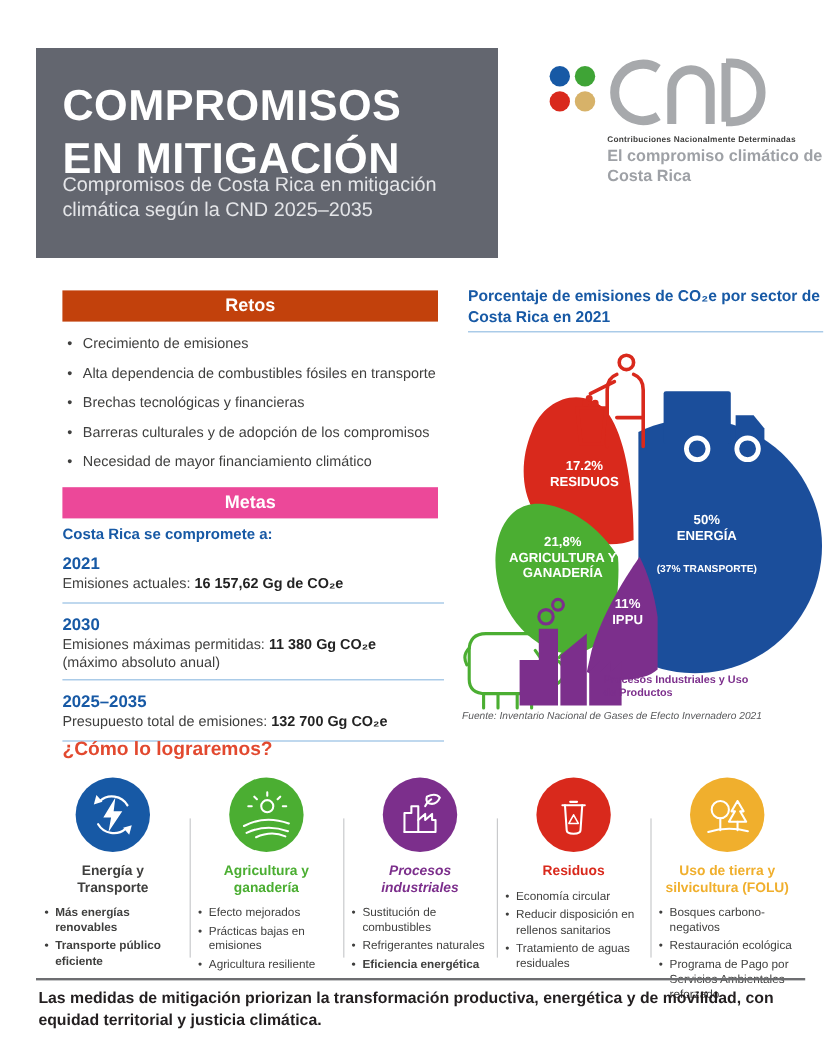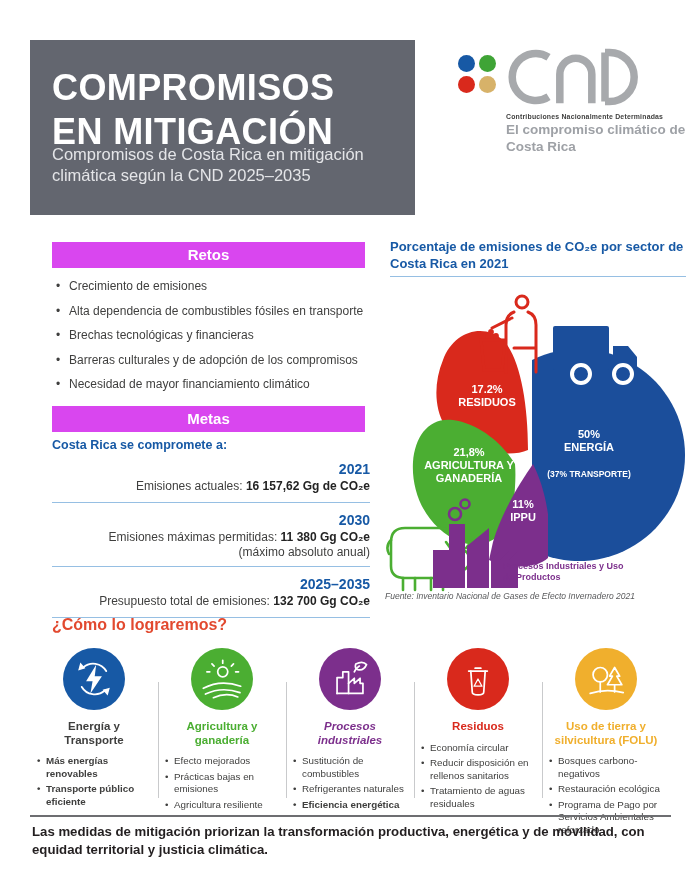--- a/index.html
+++ b/index.html
@@ -24,21 +24,21 @@
   .bar-metas { left:52px; top:406px; }
 
   
   .retos-list { position:absolute; left:54px; top:279px; width:322px; list-style:none; }
   .retos-list li { position:relative; padding-left:15px; font-size:12px; color:#3F3F3E; line-height:1.3; margin-bottom:9px; }
   .retos-list li::before { content:"•"; position:absolute; left:2px; color:#3F3F3E; }
 
   
   .metas-intro { position:absolute; left:52px; top:438px; font-size:12.5px; font-weight:700; color:#1759A5; }
   .metas-items { position:absolute; left:52px; top:461px; width:318px; }
-  .meta-item { border-bottom:1px solid #96BFE3; padding-bottom:7px; margin-bottom:9px;text-align:right; }
+  .meta-item { border-bottom:1px solid #96BFE3; padding-bottom:7px; margin-bottom:9px; }
   .meta-period { font-size:14px; font-weight:700; color:#1759A5; margin-bottom:2px; }
   .meta-line { font-size:12px; color:#3F3F3E; line-height:1.3; }
   .meta-line b { color:#232323; }
   .meta-note { font-size:12px; color:#3F3F3E; }
 
   
   .chart-title { position:absolute; left:390px; top:239px; width:296px; font-size:13px; font-weight:700; color:#1759A5; line-height:1.3; }
   .chart-rule { position:absolute; left:390px; top:276px; width:296px; height:1px; background:#96BFE3; }
   .pie-wrap { position:absolute; left:385px; top:288px; width:310px; height:315px; }
   .pie-label { position:absolute; text-align:center; color:#fff; font-weight:700; line-height:1.2; }
@@ -93,30 +93,30 @@
   <svg class="cnd-svg" width="140" height="64" viewBox="0 0 140 68">
     <g fill="none" stroke-width="8" style="stroke: rgb(167, 169, 172);">
       <path d="M44 13 A25 25 0 1 0 44 55"></path>
       <path d="M56 62 V31 A17 17 0 0 1 90 31 V62"></path>
       <path d="M104 8 V60 M104 8 H109 A26 26 0 0 1 109 60 H104"></path>
     </g>
   </svg>
   <div class="logo-tag-bold">Contribuciones Nacionalmente Determinadas</div>
   <div class="logo-tag">El compromiso climático de Costa Rica</div>
 
-  <div class="bar bar-retos" style="background-color: #d946ef;">Retos</div>
+  <div class="bar bar-retos" style="background-color: #c2410c;">Retos</div>
   <ul class="retos-list">
     <li>Crecimiento de emisiones</li>
     <li>Alta dependencia de combustibles fósiles en transporte</li>
     <li>Brechas tecnológicas y financieras</li>
     <li>Barreras culturales y de adopción de los compromisos</li>
     <li>Necesidad de mayor financiamiento climático</li>
   </ul>
 
-  <div class="bar bar-metas" style="background-color: #d946ef;">Metas</div>
+  <div class="bar bar-metas" style="background-color: #ec4899;">Metas</div>
   <div class="metas-intro">Costa Rica se compromete a:</div>
   <div class="metas-items">
     <div class="meta-item">
       <div class="meta-period">2021</div>
       <div class="meta-line"><span>Emisiones actuales: </span><b>16 157,62 Gg de CO₂e</b></div>
     </div>
     <div class="meta-item">
       <div class="meta-period">2030</div>
       <div class="meta-line"><span>Emisiones máximas permitidas: </span><b>11 380 Gg CO₂e</b></div>
       <div class="meta-note">(máximo absoluto anual)</div>

